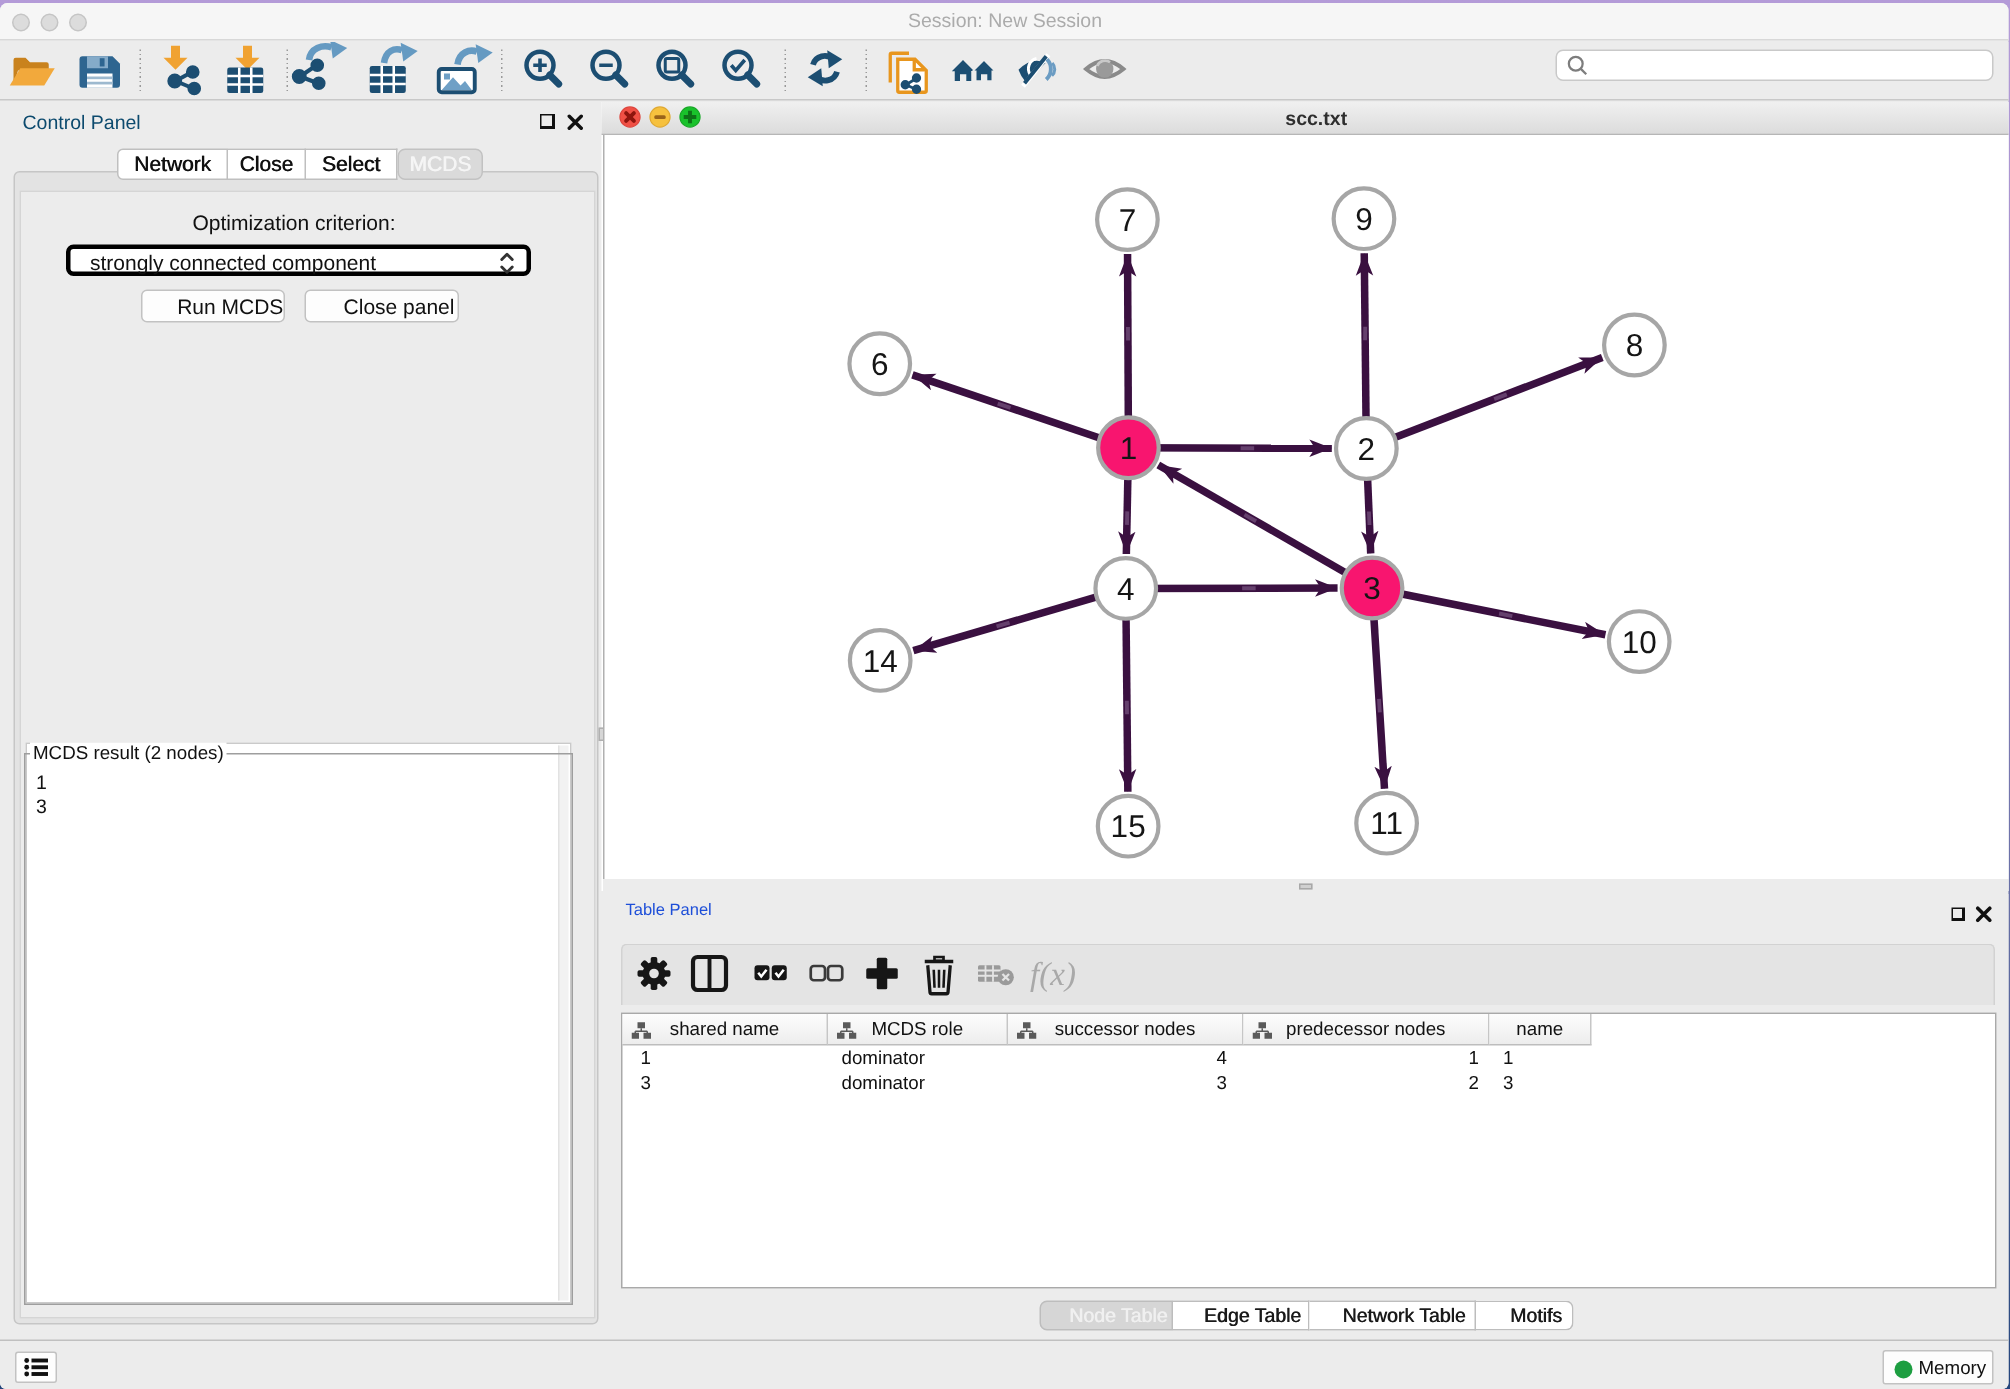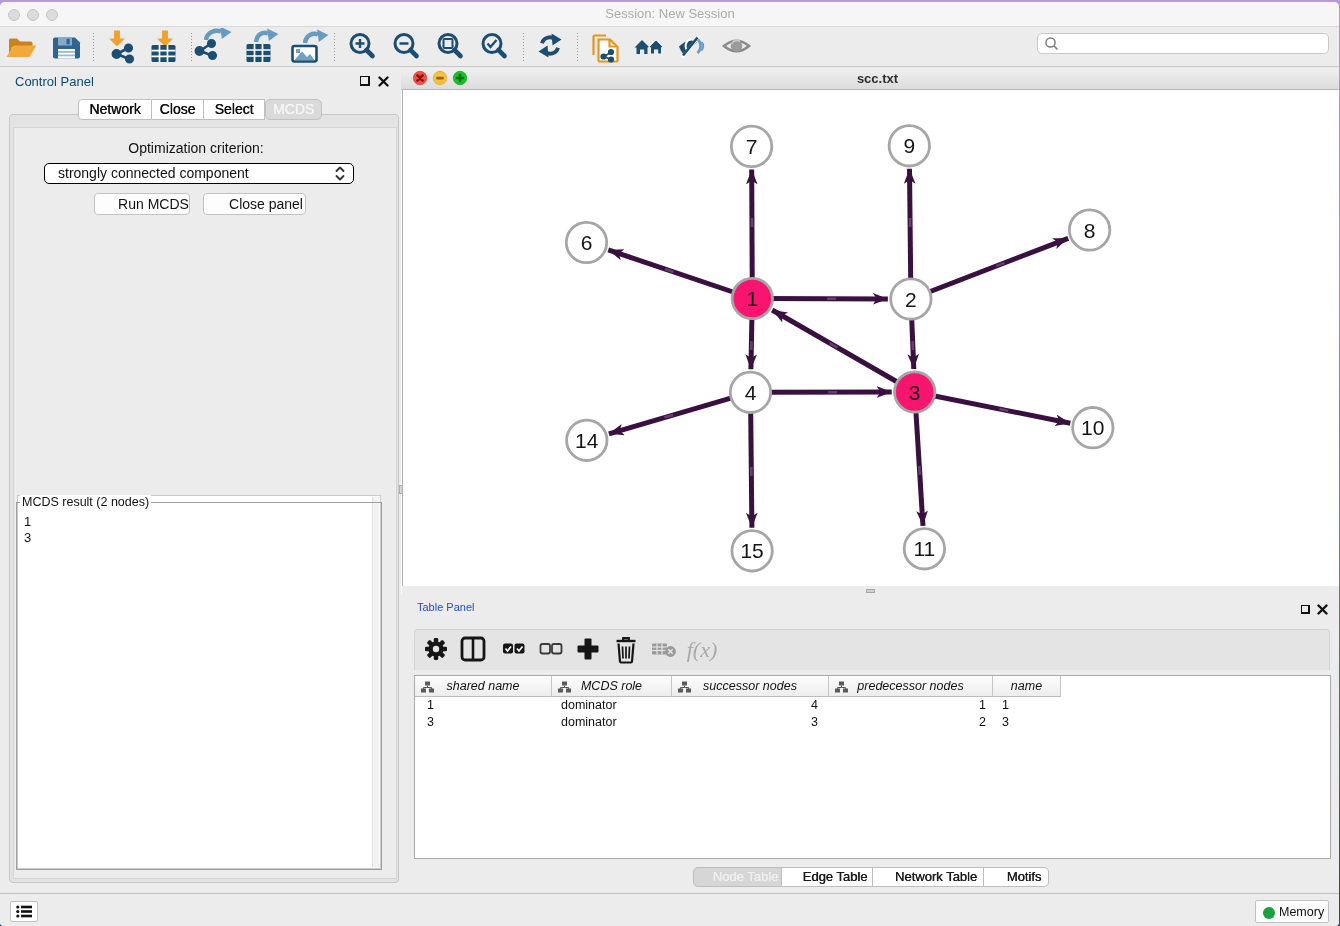--- a/index.html
+++ b/index.html
@@ -24,21 +24,21 @@
   #nettitle { position:absolute; left:0; top:0; width:939px; height:22px; background:linear-gradient(#f0f0f0,#dcdcdc); border-bottom:1px solid #b6b6b6; }
   #netcanvas { position:absolute; left:1px; top:22px; width:938px; height:496px; background:#fff; border-left:1px solid #b0b0b0; overflow:hidden; }
   #netscroll { position:absolute; left:1px; top:518px; width:938px; height:8px; background:#ececec; }
   
   #tpanel { position:absolute; left:404px; top:594px; width:936px; height:297px; background:#ececec; }
   
   #statusbar { position:absolute; left:0; top:891px; width:1340px; height:35px; background:#ececec; border-top:1px solid #c0c0c0; }
   .btn { background:#fdfdfd; border:1px solid #c2c2c2; border-radius:4px;padding-left:23px; }
   .btab { position:absolute; top:0; height:20px; background:#fff; border:1px solid #bdbdbd; font-size:13px; color:#1a1a1a; text-align:center; line-height:18px; text-shadow:0.4px 0 0 currentColor;padding-left:16px; }
   .hcell { position:absolute; top:0; height:21px; background:linear-gradient(#fdfdfd,#ededed); border-right:1px solid #c6c6c6; border-bottom:1px solid #bdbdbd; }
-  .hlabel { position:absolute; left:0; top:3px; width:100%; text-align:center; font-size:12.5px; color:#111;font-style:italic; }
+  .hlabel { position:absolute; left:0; top:3px; width:100%; text-align:center; font-size:12.5px; color:#111; }
   .hico { position:absolute; left:6px; top:5px; }
 </style>
 </head>
 <body>
 <div id="win">
 
   <div id="titlebar">
     <div class="tl" style="left:8px;"></div>
     <div class="tl" style="left:27px;"></div>
     <div class="tl" style="left:46px;"></div>
@@ -200,21 +200,21 @@
     </div>
     <div id="tabpanelbox">
         <div id="tabinner"></div>
       </div>
     <div class="tab" style="left:78px; width:74px; border-radius:4px 0 0 4px;">Network</div>
     <div class="tab" style="left:152px; width:52px; border-left:none;">Close</div>
     <div class="tab" style="left:204px; width:61px; border-left:none;">Select</div>
     <div class="tab" style="left:265px; width:57px; border-radius:5px; background:#dadada; color:#f5f5f5; border-color:#c2c2c2;">MCDS</div>
     <div id="cpcontent">
       <div style="position:absolute; left:0; top:72px; width:392px; text-align:center; font-size:14px; color:#111;">Optimization criterion:</div>
-      <div style="position:absolute; left:44px; top:95px; width:310px; height:21px; background:#fff; border:1px solid #000000; border-radius:5px; font-size:14px; color:#111; line-height:19px; padding-left:13px;">strongly connected component
+      <div style="position:absolute; left:44px; top:95px; width:310px; height:21px; background:#fff; border:3px solid #000000; border-radius:5px; font-size:14px; color:#111; line-height:19px; padding-left:13px;">strongly connected component
         <svg width="12" height="15" style="position:absolute; right:7px; top:2px;" viewBox="0 0 12 15">
             <path d="M2.5,5 L6,1.5 L9.5,5 M2.5,10 L6,13.5 L9.5,10" fill="none" stroke="#333" stroke-width="1.9" stroke-linejoin="round" stroke-linecap="round"></path>
           </svg>
       </div>
       <div class="btn" style="position:absolute; left:94px; top:125px; width:96px; height:22px; font-size:14px; color:#111; text-align:center; line-height:20px;">Run MCDS</div>
       <div class="btn" style="position:absolute; left:203px; top:125px; width:103px; height:22px; font-size:14px; color:#111; text-align:center; line-height:20px;">Close panel</div>
       <div style="position:absolute; left:17px; top:427px; width:364px; height:374px; background:#fff; border:1px solid #cacaca;">
         <div style="position:absolute; left:6px; top:18px; font-size:13px; color:#111; line-height:16px;">1<br>3</div>
         <div style="position:absolute; right:1px; top:1px; width:7px; height:370px; background:#f2f2f2; border-left:1px solid #e2e2e2;"></div>
       </div>

